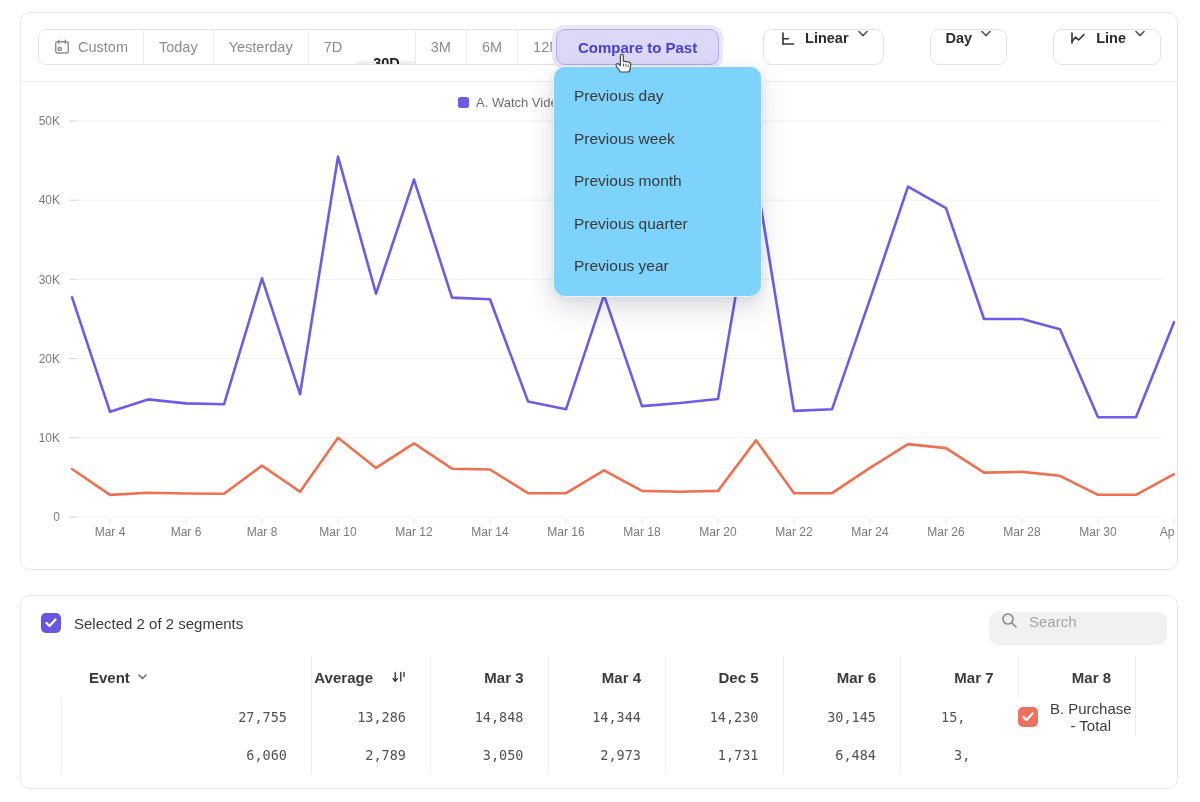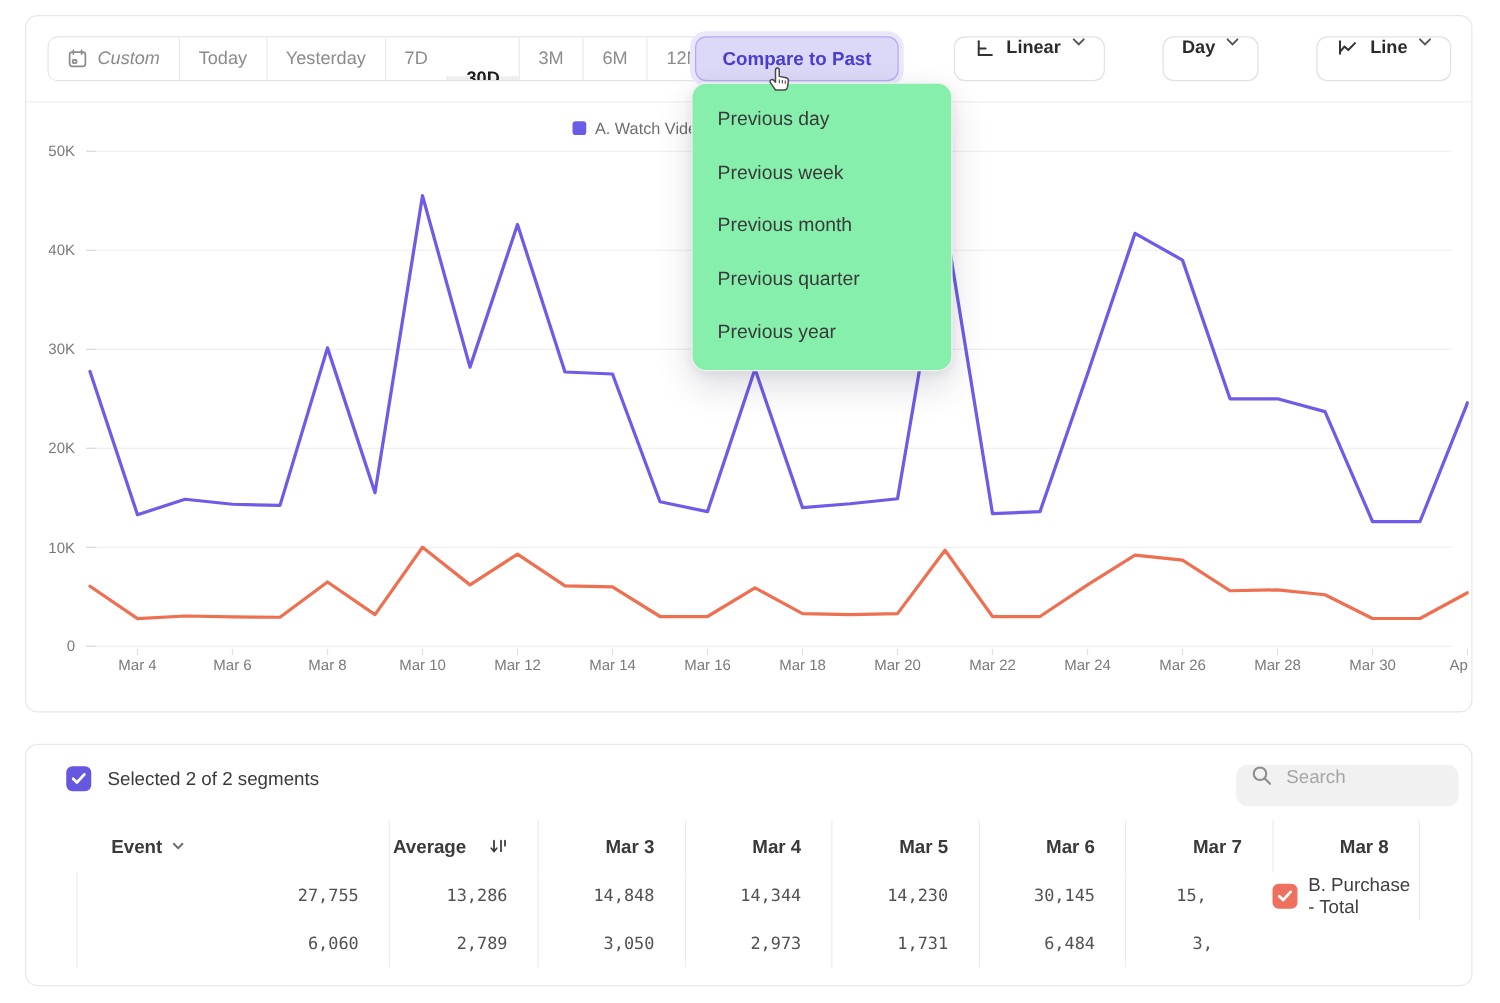--- a/index.html
+++ b/index.html
@@ -7,58 +7,58 @@
     width:1200px;height:802px;position:relative;overflow:hidden;
     background:#fff;font-family:"Liberation Sans",sans-serif;
   }
   .card{position:absolute;background:#fff;border:1px solid #e7e7e7;border-radius:10px;}
   #chart-card{left:20px;top:12px;width:1156px;height:556px;}
   #table-card{left:20px;top:595px;width:1156px;height:192px;overflow:hidden;}
 
   
   .seg{position:absolute;left:17px;top:16px;display:flex;border:1px solid #e3e3e3;border-radius:8px;height:34px;overflow:hidden;background:#fff;}
   .seg-item{display:flex;align-items:center;gap:8px;padding:0 15px;font-size:14.5px;color:#8b8b8b;background:#fff;border:none;border-left:1px solid #ececec;cursor:pointer;font-family:inherit;white-space:nowrap;}
-  .seg-item:first-child{border-left:none;font-style:italic;}
+  .seg-item:first-child{border-left:none;}
   .seg-item.active{background:#efefef;color:#1d1d1d;font-weight:700;margin-top:31px;}
 
   .compare-btn{position:absolute;left:535px;top:16px;height:36px;padding:0 21px;
     background:#dcd8f7;border:1px solid #b5aaf0;border-radius:9px;box-shadow:0 0 0 4px #eae7fb;
     color:#4a3dd3;font-weight:700;font-size:15px;font-family:inherit;cursor:pointer;}
 
   .tb-right{position:absolute;right:16px;top:16px;display:flex;gap:10px;}
   .tb-btn{height:36px;display:flex;gap:9px;padding:0 15px;border:1px solid #e2e2e2;border-radius:9px;background:#fff;font-size:14.5px;font-weight:700;color:#2b2b2b;font-family:inherit;cursor:pointer;margin-left:36px;}
 
   .toolbar-divider{position:absolute;left:0;right:0;top:68px;border-top:1px solid #efefef;}
 
   
   .legend{position:absolute;left:437px;top:82px;display:flex;align-items:center;gap:7px;font-size:13px;color:#6e6e6e;}
   .legend-swatch{width:11px;height:11px;border-radius:2.5px;}
   #chart-svg{position:absolute;left:0;top:86px;}
   #chart-svg text{font-family:"Liberation Sans",sans-serif;font-size:12px;fill:#7a7a7a;}
 
   
-  .menu{position:absolute;left:553px;top:66px;width:207px;background:#86efac;border:1px solid #f2f2f2;border-radius:12px;
+  .menu{position:absolute;left:553px;top:66px;width:207px;background:#7dd3fc;border:1px solid #f2f2f2;border-radius:12px;
     box-shadow:0 12px 28px rgba(50,50,80,.16),0 2px 8px rgba(50,50,80,.08);padding:8px 0;z-index:10;}
   .menu-item{height:42.5px;display:flex;align-items:center;padding:0 20px;font-size:15.5px;color:#3a3a3a;cursor:pointer;}
   .menu-item.custom{color:#4f41d8;justify-content:space-between;}
 
   #cursor{position:absolute;left:612px;top:49px;z-index:20;}
 
   
-  .seg-select{position:absolute;left:20px;top:17px;display:flex;align-items:center;gap:13px;margin-left:12px;}
+  .seg-select{position:absolute;left:20px;top:17px;display:flex;align-items:center;gap:13px;}
   .cbx{width:20px;height:20px;border-radius:5px;display:flex;align-items:center;justify-content:center;flex:none;cursor:pointer;}
   .seg-select-label{font-size:15px;color:#3a3a3a;}
   .search{position:absolute;right:10px;top:16px;width:178px;height:33px;background:#f1f1f1;border-radius:9px;display:flex;align-items:flex-start;gap:9px;padding:0 12px;box-sizing:border-box;}
   .search input{border:none;background:transparent;outline:none;font-size:15px;color:#444;font-family:inherit;width:100%;}
   .search input::placeholder{color:#a6a6a6;}
 
   .grid{position:absolute;left:40px;top:60px;display:grid;
     grid-template-columns:250px 119px repeat(6,117.5px) 130px;
     grid-template-rows:42px 38px 38px;}
-  .cell{display:flex;align-items:center;}
+  .cell{display:flex;align-items:center;text-align:center;}
   .hcell{font-size:15px;font-weight:700;color:#3a3a3a;}
   .ev-h{padding-left:28px;gap:8px;}
   .ev-cell{gap:9px;}
   .row-label{font-size:15px;color:#3f3f3f;}
   .num{justify-content:flex-end;padding-right:24px;font-family:"DejaVu Sans Mono",monospace;font-size:13.5px;color:#525252;}
   .hnum{justify-content:flex-end;padding-right:24px;gap:19px;}
   .col-sep{border-left:1px solid #ededed;}
   .trunc-h{padding-left:60px;font-size:15px;font-weight:700;color:#3a3a3a;}
   .trunc-a{padding-left:40px;}
   .trunc-b{padding-left:53px;}
@@ -258,21 +258,21 @@
           </svg>
         </span>
       </div>
       <div class="cell hcell hnum col-sep">
         <span>Mar 3</span>
       </div>
       <div class="cell hcell hnum col-sep">
         <span>Mar 4</span>
       </div>
       <div class="cell hcell hnum col-sep">
-        <span>Mar 5</span>
+        <span>Dec 5</span>
       </div>
       <div class="cell hcell hnum col-sep">
         <span>Mar 6</span>
       </div>
       <div class="cell hcell hnum col-sep">
         <span>Mar 7</span>
       </div>
       <div class="cell hcell hnum col-sep">
         <span>Mar 8</span>
       </div>

